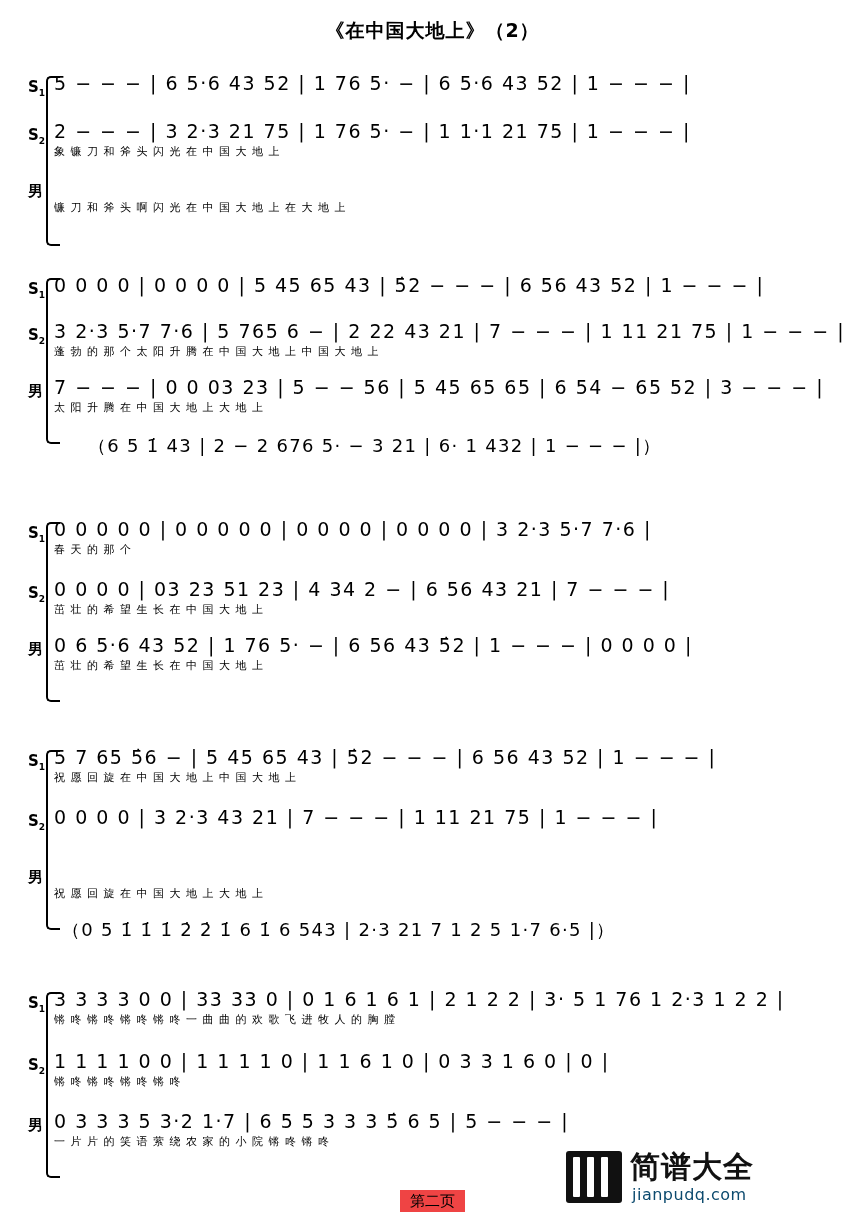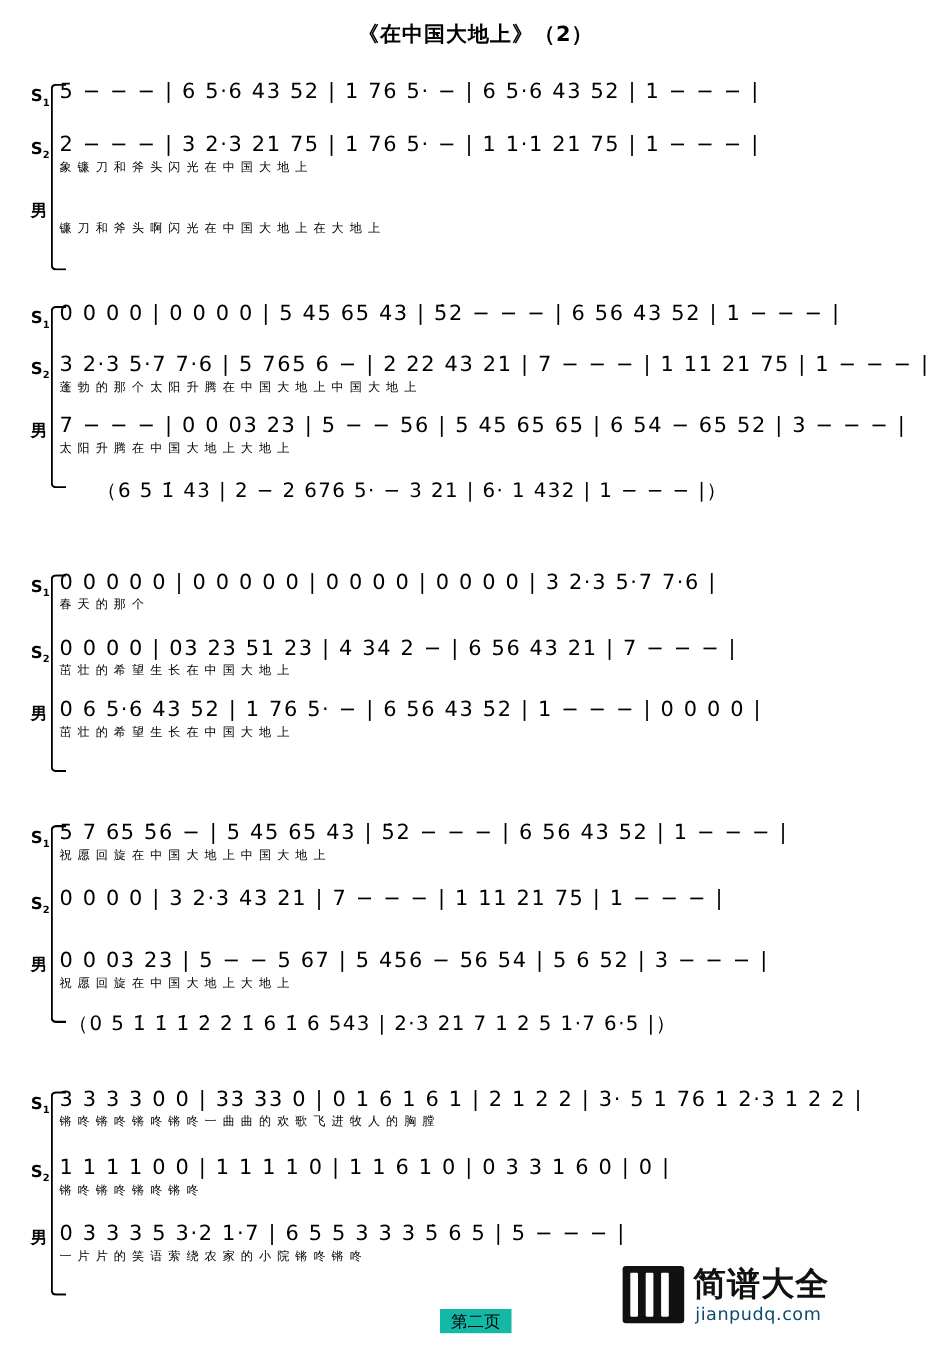--- a/index.html
+++ b/index.html
@@ -94,21 +94,21 @@
   .page-number {
     position: absolute;
     left: 0;
     bottom: 14px;
     width: 865px;
     text-align: center;
     font-size: 15px;
     font-family: "DejaVu Sans", "Liberation Sans", sans-serif;
   }
   .page-number span {
-    background: #14b8a6;
+    background: #ef4444;
     padding: 2px 10px;
   }
   
   .logo {
     position: absolute;
     right: 16px;
     bottom: 16px;
     width: 212px;
     height: 62px;
   }
@@ -236,21 +236,20 @@
     </div>
 
     <div class="row" style="top:60px;">
       <div class="part-label">S<sub>2</sub></div>
       <div class="notes">0  0  0  0 | 3  2·3 43 21 | 7 − − −  | 1 11 21 75 | 1 − − − |</div>
       <div class="lyrics"></div>
     </div>
 
     <div class="row" style="top:116px;">
       <div class="part-label">男</div>
-      <div class="notes">0  0   03 23 | 5 − − 5 67 | 5 456 − 56 54 | 5 6 52 | 3 − − − |</div>
       <div class="lyrics">      祝     愿        回 旋 在 中 国  大  地  上   大  地  上</div>
     </div>
 
     <div class="interlude" style="top:172px;left:34px;">（0 5 1̇  1̇ 1̇ 2̇  2̇ 1̇ 6 1̇  6 543 | 2·3 21  7 1 2 5  1·7 6·5 |）</div>
   </div>
 
   <div class="system" style="top:988px;height:190px;">
     <div class="bracket" style="top:4px;height:182px;"></div>
 
     <div class="row" style="top:0px;">

